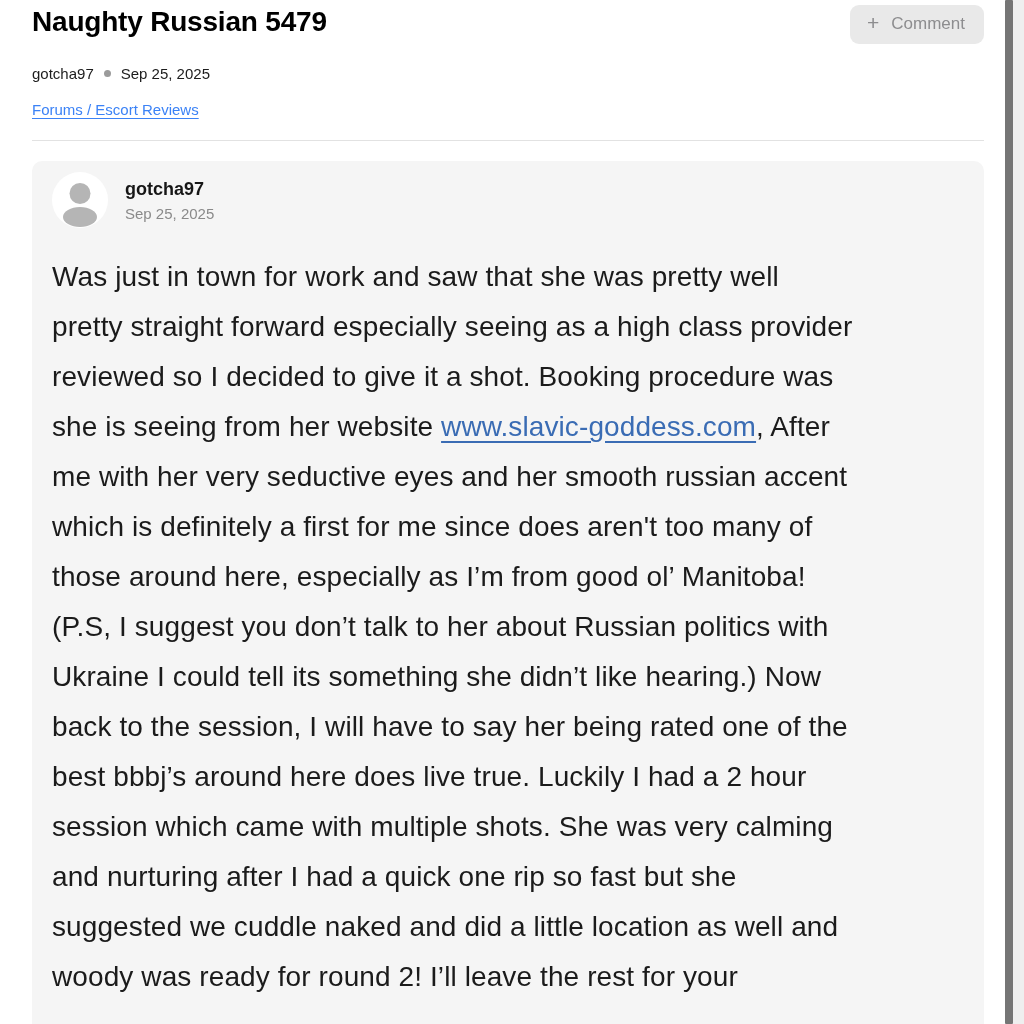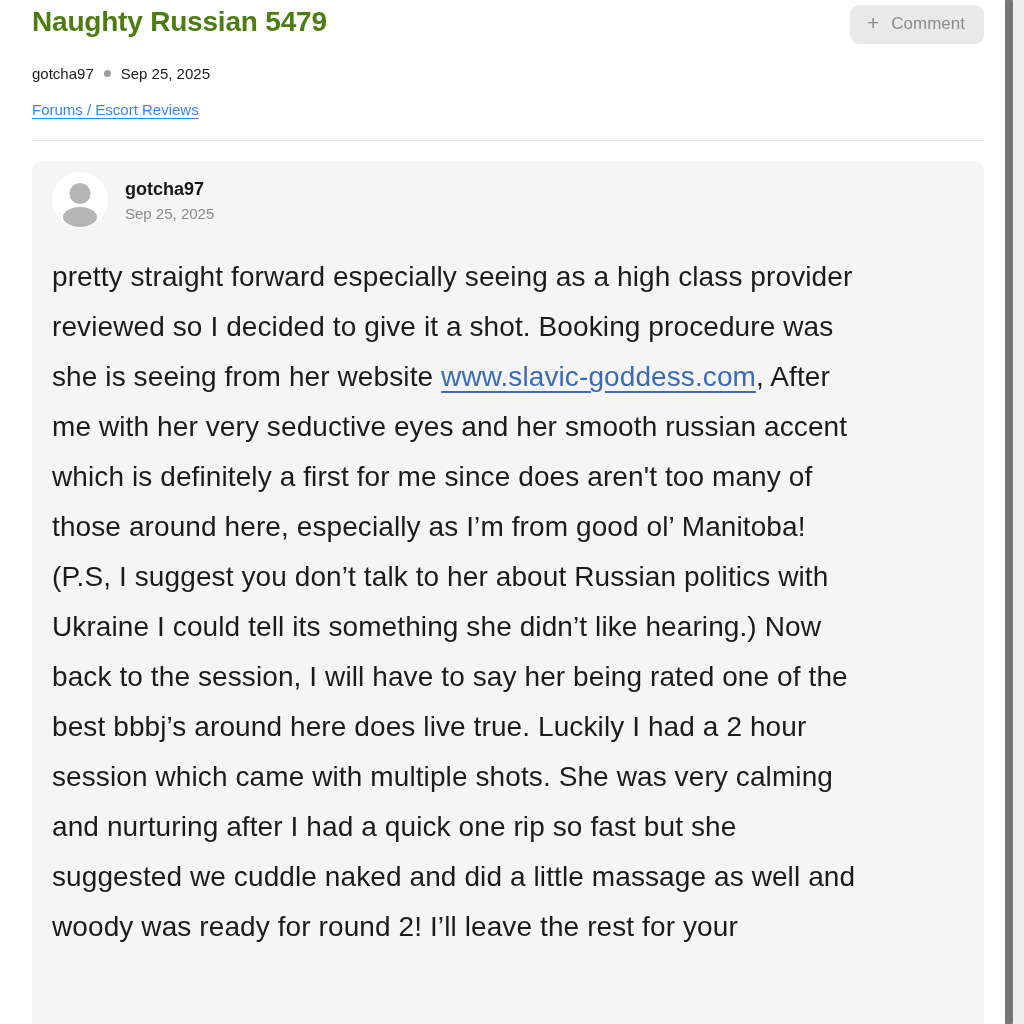--- a/index.html
+++ b/index.html
@@ -18,21 +18,21 @@
     display: flex;
     justify-content: space-between;
     align-items: flex-start;
     padding-top: 5px;
   }
   .page-title {
     font-size: 28px;
     line-height: 34px;
     font-weight: 600;
     letter-spacing: -0.2px;
-    color: #4d7c0f;
+    color: #000000;
   }
   .comment-btn {
     display: inline-flex;
     align-items: center;
     gap: 12px;
     background: #e9e9e9;
     color: #8d8d8f;
     border: none;
     border-radius: 9px;
     padding: 8px 19px 9px 17px;
@@ -171,33 +171,34 @@
           </svg>
         </span>
       </div>
       <div>
         <div class="post-author">gotcha97</div>
         <div class="post-date">Sep 25, 2025</div>
       </div>
     </div>
 
     <div class="post-body">
+        <div class="body-line"><span>Was just in town for work and saw that she was pretty well</span></div>
         <div class="body-line"><span>pretty straight forward especially seeing as a high class provider</span></div>
         <div class="body-line"><span>reviewed so I decided to give it a shot. Booking procedure was</span></div>
         <div class="body-line"><span>she is seeing from her website </span><a class="body-link" href="#">www.slavic-goddess.com</a><span>, After</span></div>
         <div class="body-line"><span>me with her very seductive eyes and her smooth russian accent</span></div>
         <div class="body-line"><span>which is definitely a first for me since does aren't too many of</span></div>
         <div class="body-line"><span>those around here, especially as I’m from good ol’ Manitoba!</span></div>
         <div class="body-line"><span>(P.S, I suggest you don’t talk to her about Russian politics with</span></div>
         <div class="body-line"><span>Ukraine I could tell its something she didn’t like hearing.) Now</span></div>
         <div class="body-line"><span>back to the session, I will have to say her being rated one of the</span></div>
         <div class="body-line"><span>best bbbj’s around here does live true. Luckily I had a 2 hour</span></div>
         <div class="body-line"><span>session which came with multiple shots. She was very calming</span></div>
         <div class="body-line"><span>and nurturing after I had a quick one rip so fast but she</span></div>
-        <div class="body-line"><span>suggested we cuddle naked and did a little massage as well and</span></div>
+        <div class="body-line"><span>suggested we cuddle naked and did a little location as well and</span></div>
         <div class="body-line"><span>woody was ready for round 2! I’ll leave the rest for your</span></div>
       </div>
   </article>
 
 </div>
 
 <div class="scroll-track"></div>
 <div class="scroll-thumb"></div>
 
 </body></html>

